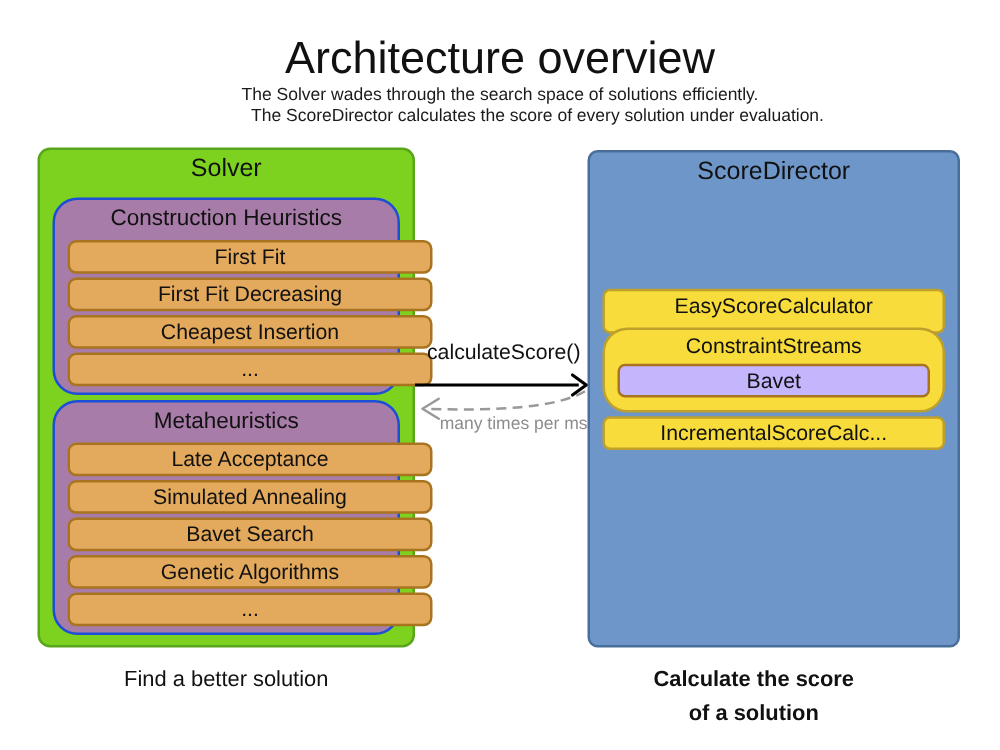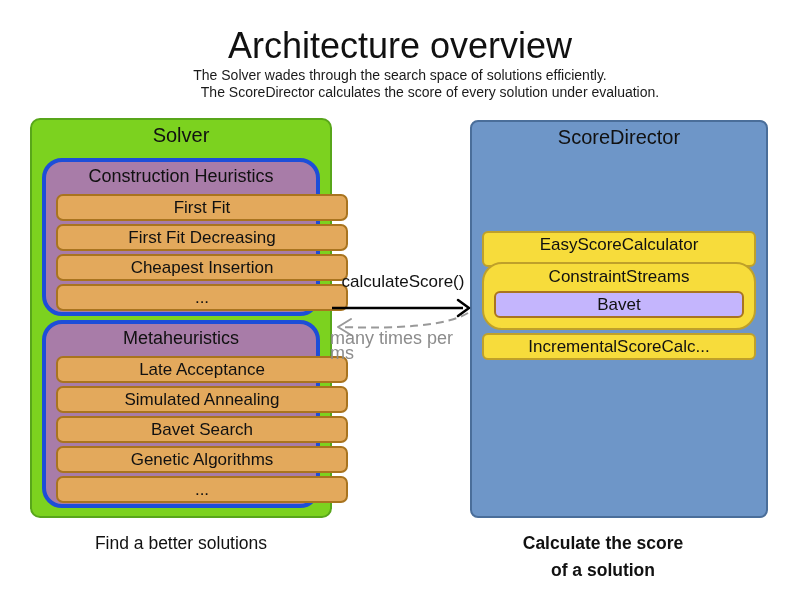--- a/index.html
+++ b/index.html
@@ -57,21 +57,21 @@
     font-size: 20px;
     line-height: 24px;
     color: #111111;
   }
   .heuristic-group {
     position: absolute;
     left: 10px;
     width: 278px;
     box-sizing: border-box;
     background: #a87ca8;
-    border: 4px solid #1d4ed8;
+    border: 2px solid #1d4ed8;
     border-radius: 20px;
   }
   .heuristic-group.ch { top: 38px; height: 158px; }
   .heuristic-group.mh { top: 200px; height: 188px; }
   .group-label {
     position: absolute;
     left: 0; top: 3px;
     width: 100%;
     text-align: center;
     font-size: 18px;
@@ -157,22 +157,22 @@
   }
   .arrows-svg {
     position: absolute;
     left: 328px; top: 296px;
     width: 148px; height: 52px;
   }
   .freq-label {
     position: absolute;
     left: 330px; top: 331px;
     width: 140px;
-    text-align: left;
-    font-size: 18px;
+    text-align: right;
+    font-size: 14px;
     line-height: 15px;
     color: #8c8c8c;
   }
 
   
   .caption {
     position: absolute;
     top: 530px;
     text-align: center;
     font-size: 17.5px;
@@ -230,19 +230,19 @@
       <path d="M130 4 L141 12 L130 20" fill="none" stroke="#000000" stroke-width="2.5" stroke-linecap="round" stroke-linejoin="round"></path>
     </g>
     <g>
       <path d="M140 17 C 118 30, 70 33, 12 31" fill="none" stroke="#999999" stroke-width="2" stroke-dasharray="8,5"></path>
       <path d="M23 23 L10 31 L23 39" fill="none" stroke="#999999" stroke-width="2" stroke-linecap="round" stroke-linejoin="round"></path>
     </g>
   </svg>
 
   <div class="freq-label">many times per ms</div>
 
-  <div class="caption left">Find a better solutions</div>
+  <div class="caption left">Find a better solution</div>
   <div class="caption right">
     <div>Calculate the score</div>
     <div>of a solution</div>
   </div>
 
 </div>
 
 </body></html>

